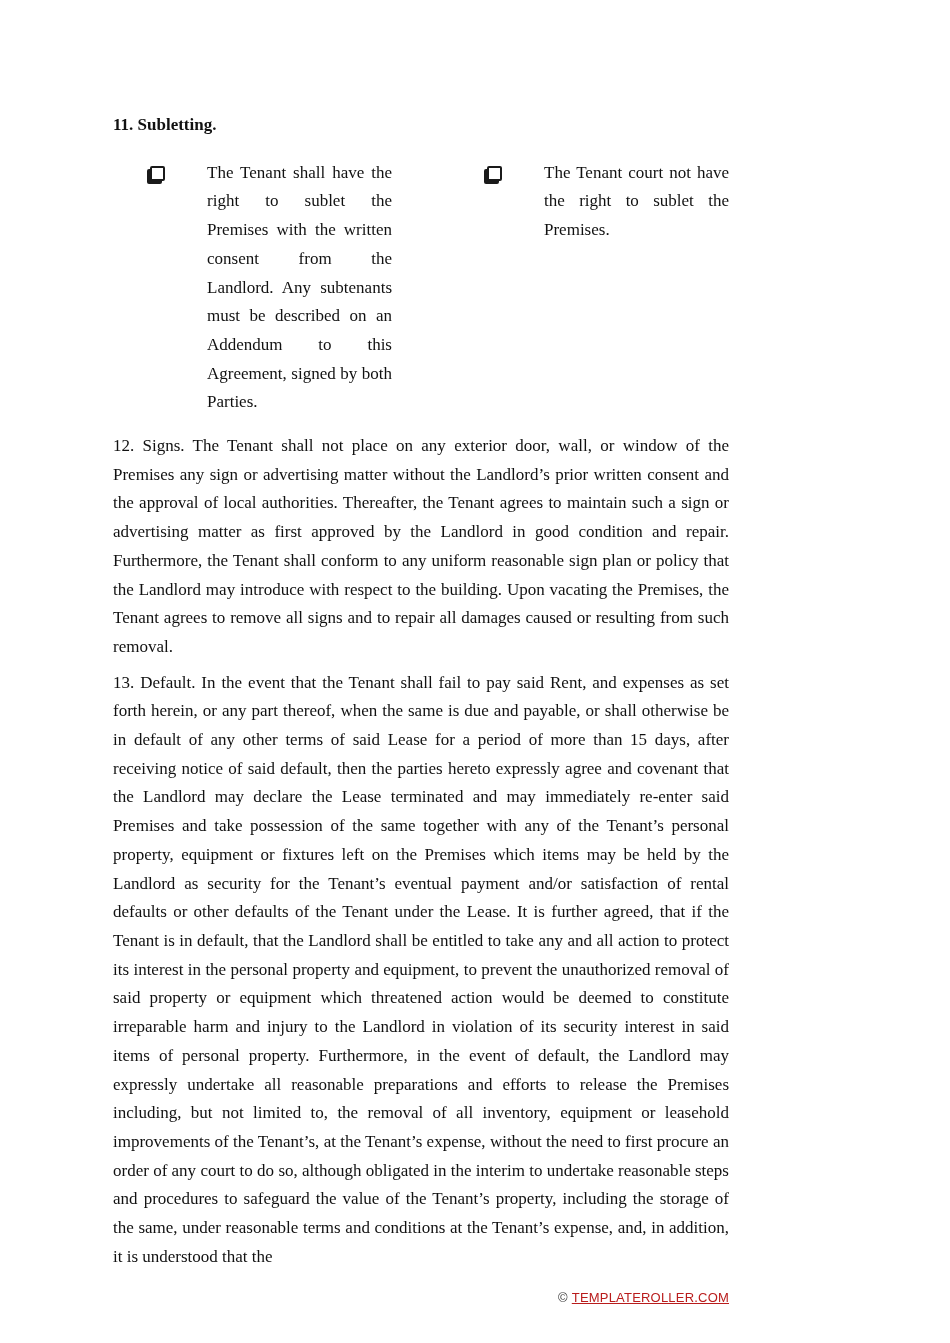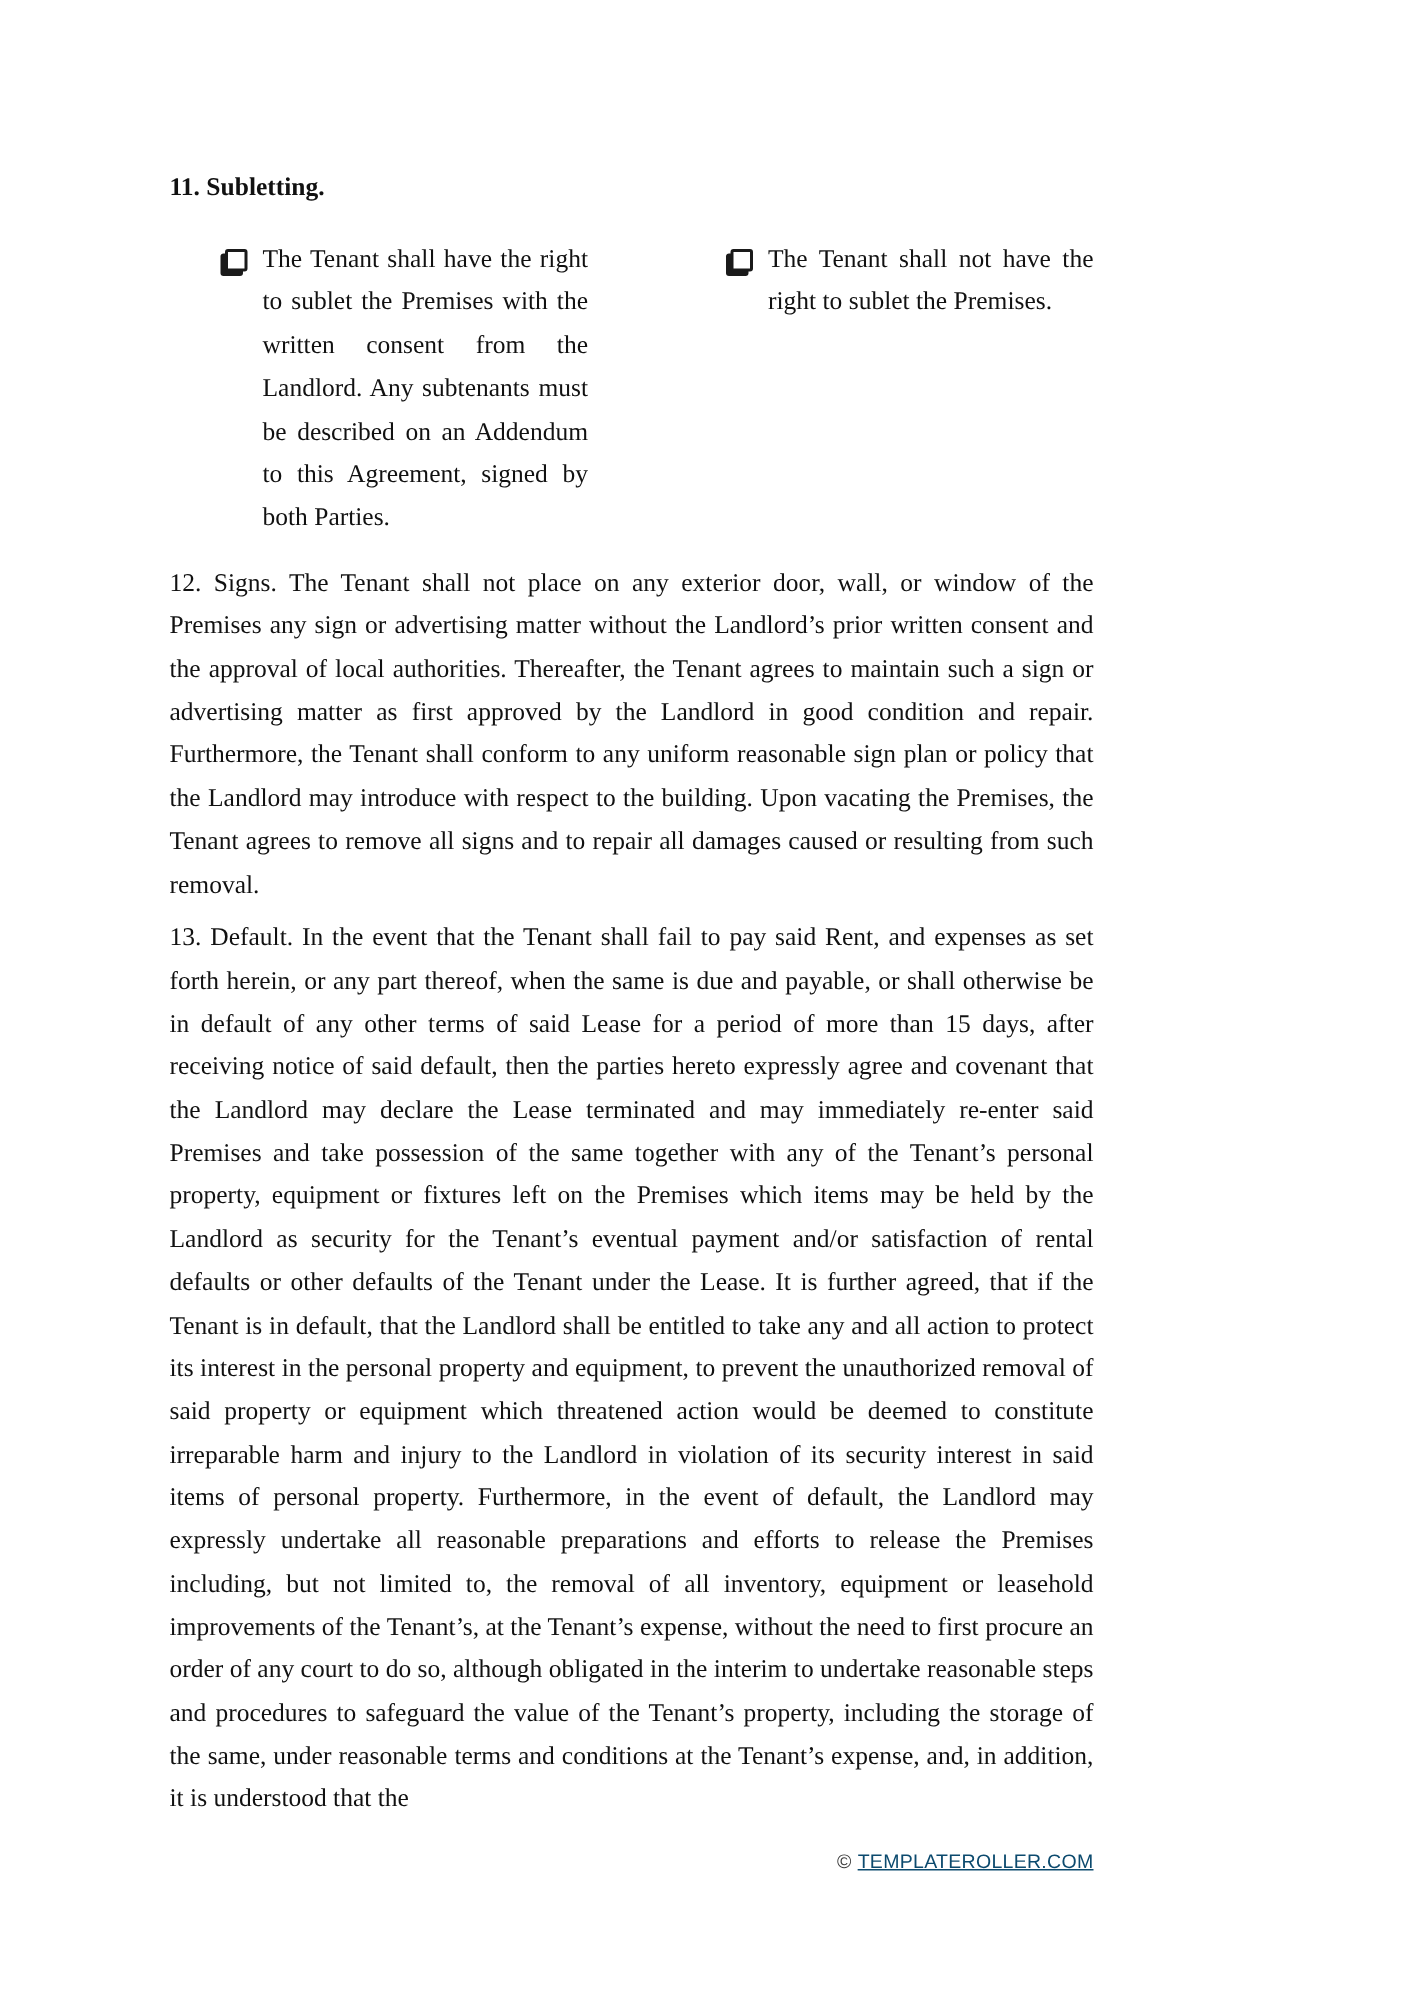--- a/index.html
+++ b/index.html
@@ -23,20 +23,21 @@
     line-height: 28.7px;
   }
   .options {
     display: flex;
     margin: 19px 0 0 34px;
   }
   .option {
     display: flex;
     width: 298px;
     align-items: flex-start;
+    gap: 32px;
   }
   .option + .option { margin-left: 92px; }
   .checkbox {
     flex: 0 0 auto;
     display: inline-block;
     width: 11px;
     height: 11px;
     border: 2px solid #1a1a1a;
     border-radius: 2px;
     box-shadow: -3px 3px 0 #1a1a1a;
@@ -71,29 +72,29 @@
 
   <h2 class="sec-heading">11. Subletting.</h2>
 
   <div class="options">
     <div class="option">
       <span class="checkbox"></span>
       <p class="option-text">The Tenant shall have the right to sublet the Premises with the written consent from the Landlord. Any subtenants must be described on an Addendum to this Agreement, signed by both Parties.</p>
     </div>
     <div class="option">
       <span class="checkbox"></span>
-      <p class="option-text">The Tenant shall not have the right to sublet the Premises.</p>
+      <p class="option-text">The Tenant court not have the right to sublet the Premises.</p>
     </div>
   </div>
 
   <p class="para">
     <span class="para-label">12. Signs.</span><span> The Tenant shall not place on any exterior door, wall, or window of the Premises any sign or advertising matter without the Landlord’s prior written consent and the approval of local authorities. Thereafter, the Tenant agrees to maintain such a sign or advertising matter as first approved by the Landlord in good condition and repair. Furthermore, the Tenant shall conform to any uniform reasonable sign plan or policy that the Landlord may introduce with respect to the building. Upon vacating the Premises, the Tenant agrees to remove all signs and to repair all damages caused or resulting from such removal.</span>
   </p>
 
   <p class="para default-para">
     <span class="para-label">13. Default.</span><span> In the event that the Tenant shall fail to pay said Rent, and expenses as set forth herein, or any part thereof, when the same is due and payable, or shall otherwise be in default of any other terms of said Lease for a period of more than 15 days, after receiving notice of said default, then the parties hereto expressly agree and covenant that the Landlord may declare the Lease terminated and may immediately re-enter said Premises and take possession of the same together with any of the Tenant’s personal property, equipment or fixtures left on the Premises which items may be held by the Landlord as security for the Tenant’s eventual payment and/or satisfaction of rental defaults or other defaults of the Tenant under the Lease. It is further agreed, that if the Tenant is in default, that the Landlord shall be entitled to take any and all action to protect its interest in the personal property and equipment, to prevent the unauthorized removal of said property or equipment which threatened action would be deemed to constitute irreparable harm and injury to the Landlord in violation of its security interest in said items of personal property. Furthermore, in the event of default, the Landlord may expressly undertake all reasonable preparations and efforts to release the Premises including, but not limited to, the removal of all inventory, equipment or leasehold improvements of the Tenant’s, at the Tenant’s expense, without the need to first procure an order of any court to do so, although obligated in the interim to undertake reasonable steps and procedures to safeguard the value of the Tenant’s property, including the storage of the same, under reasonable terms and conditions at the Tenant’s expense, and, in addition, it is understood that the</span>
   </p>
 
   <div class="footer">
-    <span class="copyright">©</span><a href="#" style="color: #0c4a6e;">TEMPLATEROLLER.COM</a>
+    <span class="copyright">©</span><a href="#" style="color: #b91c1c;">TEMPLATEROLLER.COM</a>
   </div>
 
 </div>
 
 </body></html>

